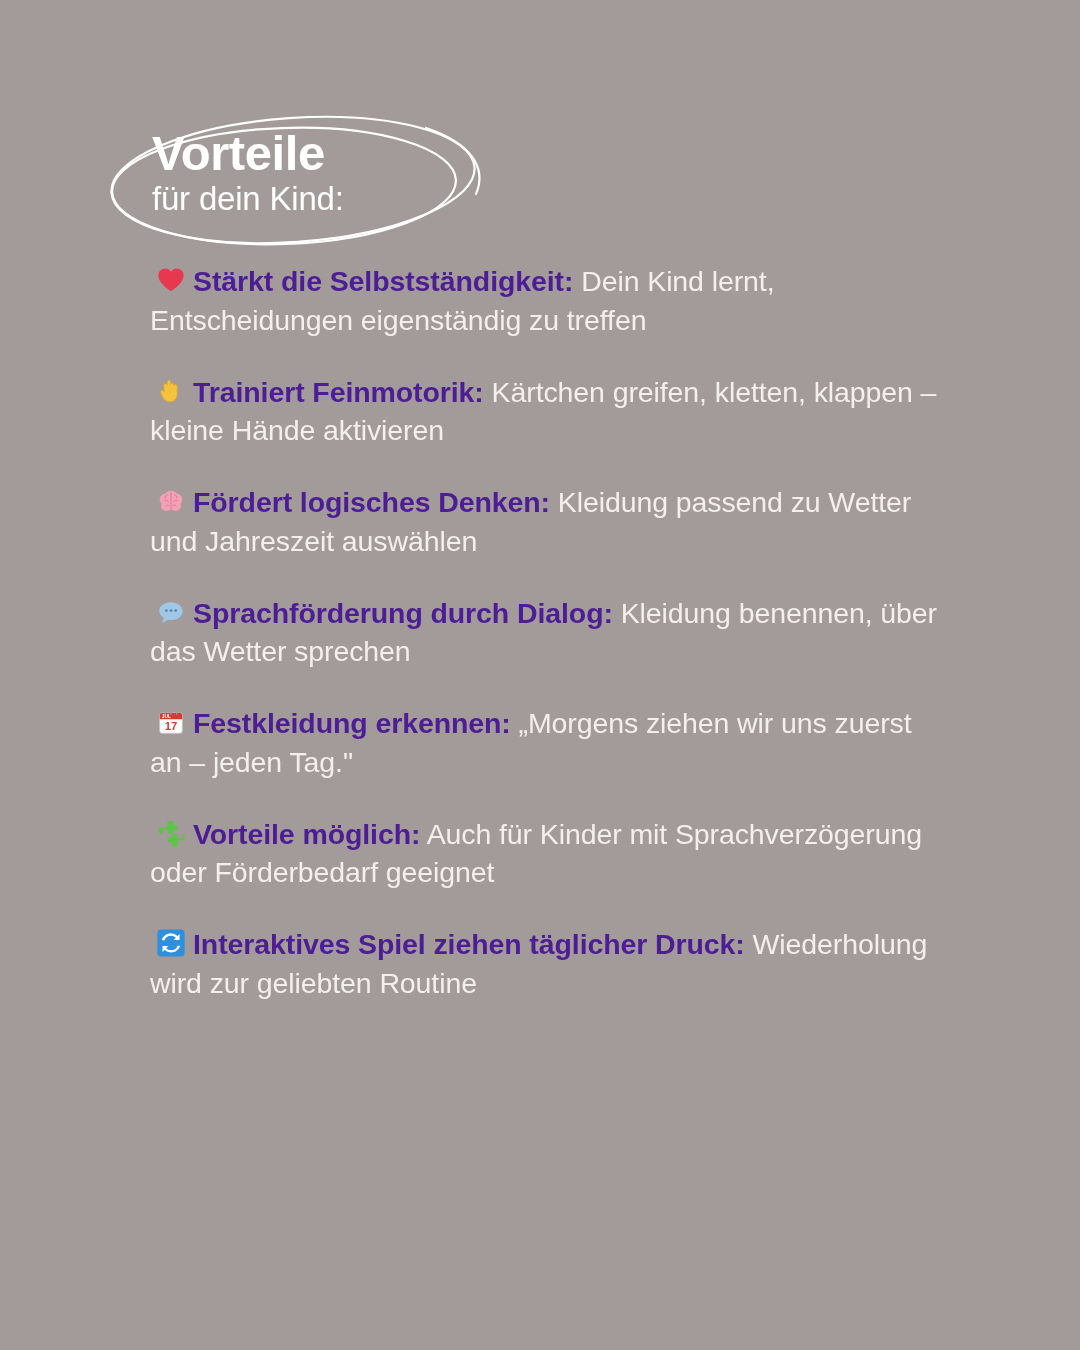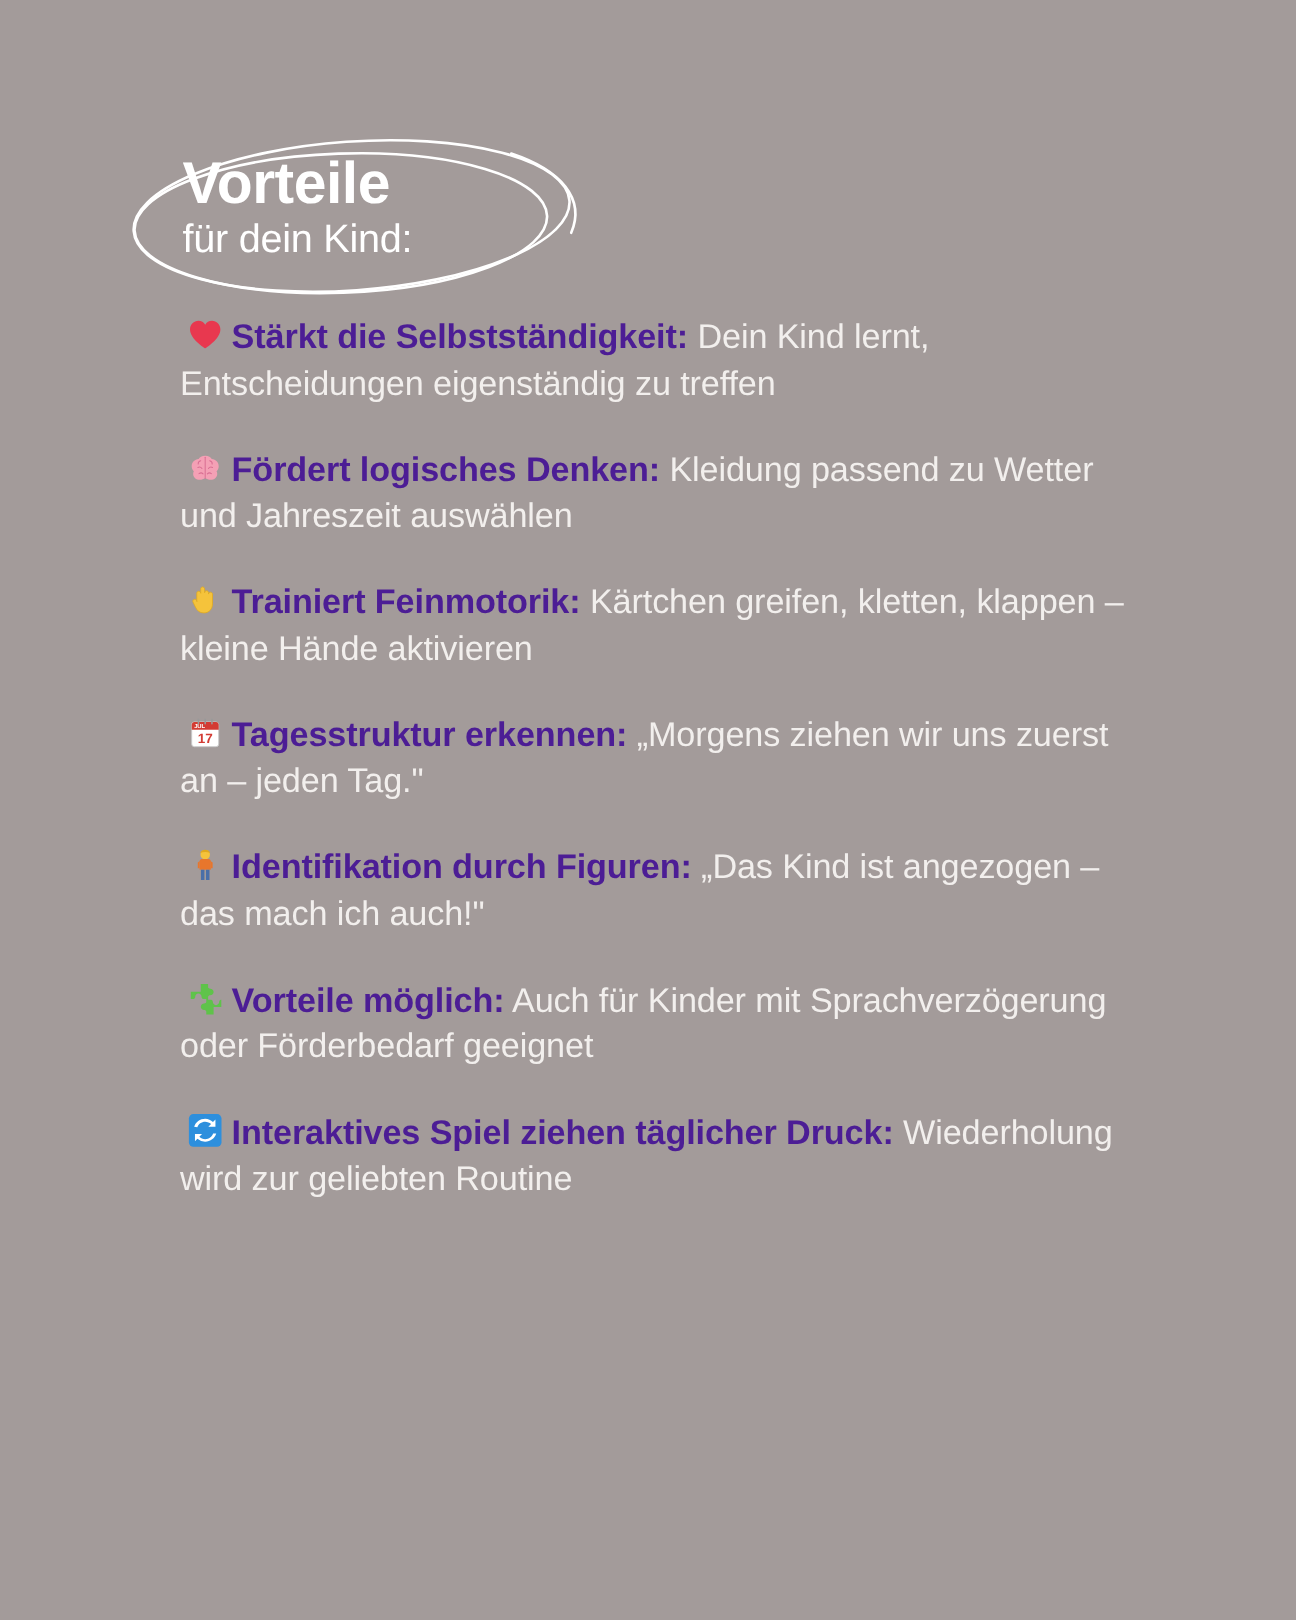--- a/index.html
+++ b/index.html
@@ -137,72 +137,69 @@
       <span class="benefit-icon">
         <svg viewBox="0 0 32 32" aria-hidden="true">
           <path d="M16 28C16 28 2.5 20 2.5 11.3 2.5 6.8 5.9 3.6 10 3.6c2.6 0 4.8 1.4 6 3.5 1.2-2.1 3.4-3.5 6-3.5 4.1 0 7.5 3.2 7.5 7.7C29.5 20 16 28 16 28z" fill="#e8384f"></path>
         </svg>
       </span><span class="benefit-term">Stärkt die Selbstständigkeit:</span><span class="benefit-desc"> Dein Kind lernt, Entscheidungen eigenständig zu treffen</span>
     </li>
 
     <li class="benefit-item">
       <span class="benefit-icon">
         <svg viewBox="0 0 32 32" aria-hidden="true">
+          <path d="M8.5 16.5V10c0-1 .8-1.8 1.7-1.8s1.8.8 1.8 1.8V6.2c0-1 .8-1.8 1.7-1.8s1.8.8 1.8 1.8v3.3c0-1 .8-1.8 1.7-1.8s1.8.8 1.8 1.8v1.2c0-.9.8-1.7 1.7-1.7s1.8.8 1.8 1.7v8.8c0 4.6-3.2 8-7.6 8-4 0-6-1.9-7.6-5.2l-2.2-4.5c-.4-.9 0-1.9.9-2.3.9-.4 1.9 0 2.3.9l.4 1.1z" fill="#f5c33b" stroke="#e0a91f" stroke-width="0.7" stroke-linejoin="round"></path>
+        </svg>
+      </span><span class="benefit-term">Trainiert Feinmotorik:</span><span class="benefit-desc"> Kärtchen greifen, kletten, klappen – kleine Hände aktivieren</span>
+    </li>
+
+    <li class="benefit-item">
+      <span class="benefit-icon">
+        <svg viewBox="0 0 32 32" aria-hidden="true">
           <path d="M16 5c-3 0-5 1.3-5.8 3C6.6 8.4 4 11 4 14.4c0 1.8.7 3.3 1.9 4.4-.4.8-.6 1.6-.6 2.5 0 3 2.6 5.2 6 5.2 1.6 0 3.3-.5 4.7-1.6 1.4 1.1 3.1 1.6 4.7 1.6 3.4 0 6-2.2 6-5.2 0-.9-.2-1.7-.6-2.5 1.2-1.1 1.9-2.6 1.9-4.4C28 11 25.4 8.4 21.8 8 21 6.3 19 5 16 5z" fill="#f4a0b5"></path>
           <g stroke="#d96f93" stroke-width="0.9" fill="none" stroke-linecap="round">
             <path d="M16 6.5v18.5"></path>
             <path d="M12 9.5c-1.6.4-2.4 1.6-2.2 3"></path>
             <path d="M20 9.5c1.6.4 2.4 1.6 2.2 3"></path>
             <path d="M9.5 15.5c1.5-.6 2.8-.2 3.6 1"></path>
             <path d="M22.5 15.5c-1.5-.6-2.8-.2-3.6 1"></path>
             <path d="M10.5 21c1.3-.9 2.6-.8 3.6.2"></path>
             <path d="M21.5 21c-1.3-.9-2.6-.8-3.6.2"></path>
           </g>
         </svg>
       </span><span class="benefit-term">Fördert logisches Denken:</span><span class="benefit-desc"> Kleidung passend zu Wetter und Jahreszeit auswählen</span>
     </li>
 
     <li class="benefit-item">
       <span class="benefit-icon">
         <svg viewBox="0 0 32 32" aria-hidden="true">
-          <path d="M8.5 16.5V10c0-1 .8-1.8 1.7-1.8s1.8.8 1.8 1.8V6.2c0-1 .8-1.8 1.7-1.8s1.8.8 1.8 1.8v3.3c0-1 .8-1.8 1.7-1.8s1.8.8 1.8 1.8v1.2c0-.9.8-1.7 1.7-1.7s1.8.8 1.8 1.7v8.8c0 4.6-3.2 8-7.6 8-4 0-6-1.9-7.6-5.2l-2.2-4.5c-.4-.9 0-1.9.9-2.3.9-.4 1.9 0 2.3.9l.4 1.1z" fill="#f5c33b" stroke="#e0a91f" stroke-width="0.7" stroke-linejoin="round"></path>
-        </svg>
-      </span><span class="benefit-term">Trainiert Feinmotorik:</span><span class="benefit-desc"> Kärtchen greifen, kletten, klappen – kleine Hände aktivieren</span>
-    </li>
-
+          <path d="M16 5.5c-6.9 0-12.5 4.1-12.5 9.2 0 3 1.9 5.6 4.9 7.3-.3 2-1.4 4-2.7 5.4 2.7-.4 5.3-1.7 7-3.1 1 .2 2.1.3 3.3.3 6.9 0 12.5-4.1 12.5-9.2S22.9 5.5 16 5.5z" fill="#9fc8e8"></path>
+          <circle cx="11" cy="14.5" r="1.5" fill="#5a87ad"></circle>
+          <circle cx="16" cy="14.5" r="1.5" fill="#5a87ad"></circle>
+          <circle cx="21" cy="14.5" r="1.5" fill="#5a87ad"></circle>
+        </svg>
+      </span><span class="benefit-term">Sprachförderung durch Dialog:</span><span class="benefit-desc"> Kleidung benennen, über das Wetter sprechen</span>
+    </li>
 
     <li class="benefit-item">
       <span class="benefit-icon">
         <svg viewBox="0 0 32 32" aria-hidden="true">
           <rect x="4" y="6" width="24" height="22" rx="2.4" fill="#ffffff" stroke="#c9c9c9" stroke-width="0.8"></rect>
           <path d="M4 8.4c0-1.3 1.1-2.4 2.4-2.4h19.2C26.9 6 28 7.1 28 8.4V13H4z" fill="#d33b33"></path>
           <text x="11" y="11.8" font-family="'Liberation Sans', sans-serif" font-size="5.2" font-weight="bold" fill="#ffffff" text-anchor="middle">JUL</text>
           <g stroke="#9a9a9a" stroke-width="1.4" stroke-linecap="round">
             <path d="M10 3.6v4"></path>
             <path d="M16 3.6v4"></path>
             <path d="M22 3.6v4"></path>
           </g>
           <text x="16" y="25" font-family="'Liberation Sans', sans-serif" font-size="12" font-weight="bold" fill="#d33b33" text-anchor="middle">17</text>
         </svg>
-      </span><span class="benefit-term">Tagesstruktur erkennen:</span><span class="benefit-desc"> „Morgens ziehen wir uns zuerst an – jeden Tag."</span>
-    </li>
-
-    <li class="benefit-item">
-      <span class="benefit-icon">
-        <svg viewBox="0 0 32 32" aria-hidden="true">
-          <path d="M16 2.5c2.6 0 4.2 1.6 4.2 4.1 0 2.3-1.6 4.1-4.2 4.1s-4.2-1.8-4.2-4.1C11.8 4.1 13.4 2.5 16 2.5z" fill="#f5c33b"></path>
-          <path d="M11.6 5.2c.6-1.9 2.3-2.9 4.4-2.9s3.8 1 4.4 2.9c-1.3-.6-2.8-.9-4.4-.9s-3.1.3-4.4.9z" fill="#e0a91f"></path>
-          <path d="M11 12.5c0-1.1.9-2 2-2h6c1.1 0 2 .9 2 2v7.5h-10z" fill="#e8762c"></path>
-          <path d="M12.2 20h3.1v9.2h-3.1z" fill="#4a6fa8"></path>
-          <path d="M16.7 20h3.1v9.2h-3.1z" fill="#4a6fa8"></path>
-          <path d="M11 12.5l-1.6 1.1v5.1H11z" fill="#e8762c"></path>
-          <path d="M21 12.5l1.6 1.1v5.1H21z" fill="#e8762c"></path>
-        </svg>
-      </span><span class="benefit-term">Identifikation durch Figuren:</span><span class="benefit-desc"> „Das Kind ist angezogen – das mach ich auch!"</span>
-    </li>
+      </span><span class="benefit-term">Festkleidung erkennen:</span><span class="benefit-desc"> „Morgens ziehen wir uns zuerst an – jeden Tag."</span>
+    </li>
+
 
 
     <li class="benefit-item">
       <span class="benefit-icon">
         <svg viewBox="0 0 32 32" aria-hidden="true">
           <path d="M12.8 3.2h6.4v2.6c0 1 .9 1.5 1.9 1.5 1.6 0 2.9 1.2 2.9 2.8s-1.3 2.8-2.9 2.8c-1 0-1.9.5-1.9 1.5v2.4h2.6c1 0 1.5.9 1.5 1.9 0 1.6 1.2 2.9 2.8 2.9s2.8-1.3 2.8-2.9c0-1 .5-1.9 1.5-1.9h.3v6.4h-6.7v6.6h-6.4v-2.6c0-1-.9-1.5-1.9-1.5-1.6 0-2.9-1.2-2.9-2.8s1.3-2.8 2.9-2.8c1 0 1.9-.5 1.9-1.5v-2.4h-2.6c-1 0-1.5-.9-1.5-1.9 0-1.6-1.2-2.9-2.8-2.9S8 12.7 8 14.3c0 1-.5 1.9-1.5 1.9H4.1V9.8h8.7z" fill="#5fc34a" transform="translate(-1 0) scale(1.02)"></path>
         </svg>
       </span><span class="benefit-term">Vorteile möglich:</span><span class="benefit-desc"> Auch für Kinder mit Sprachverzögerung oder Förderbedarf geeignet</span>
     </li>
 

